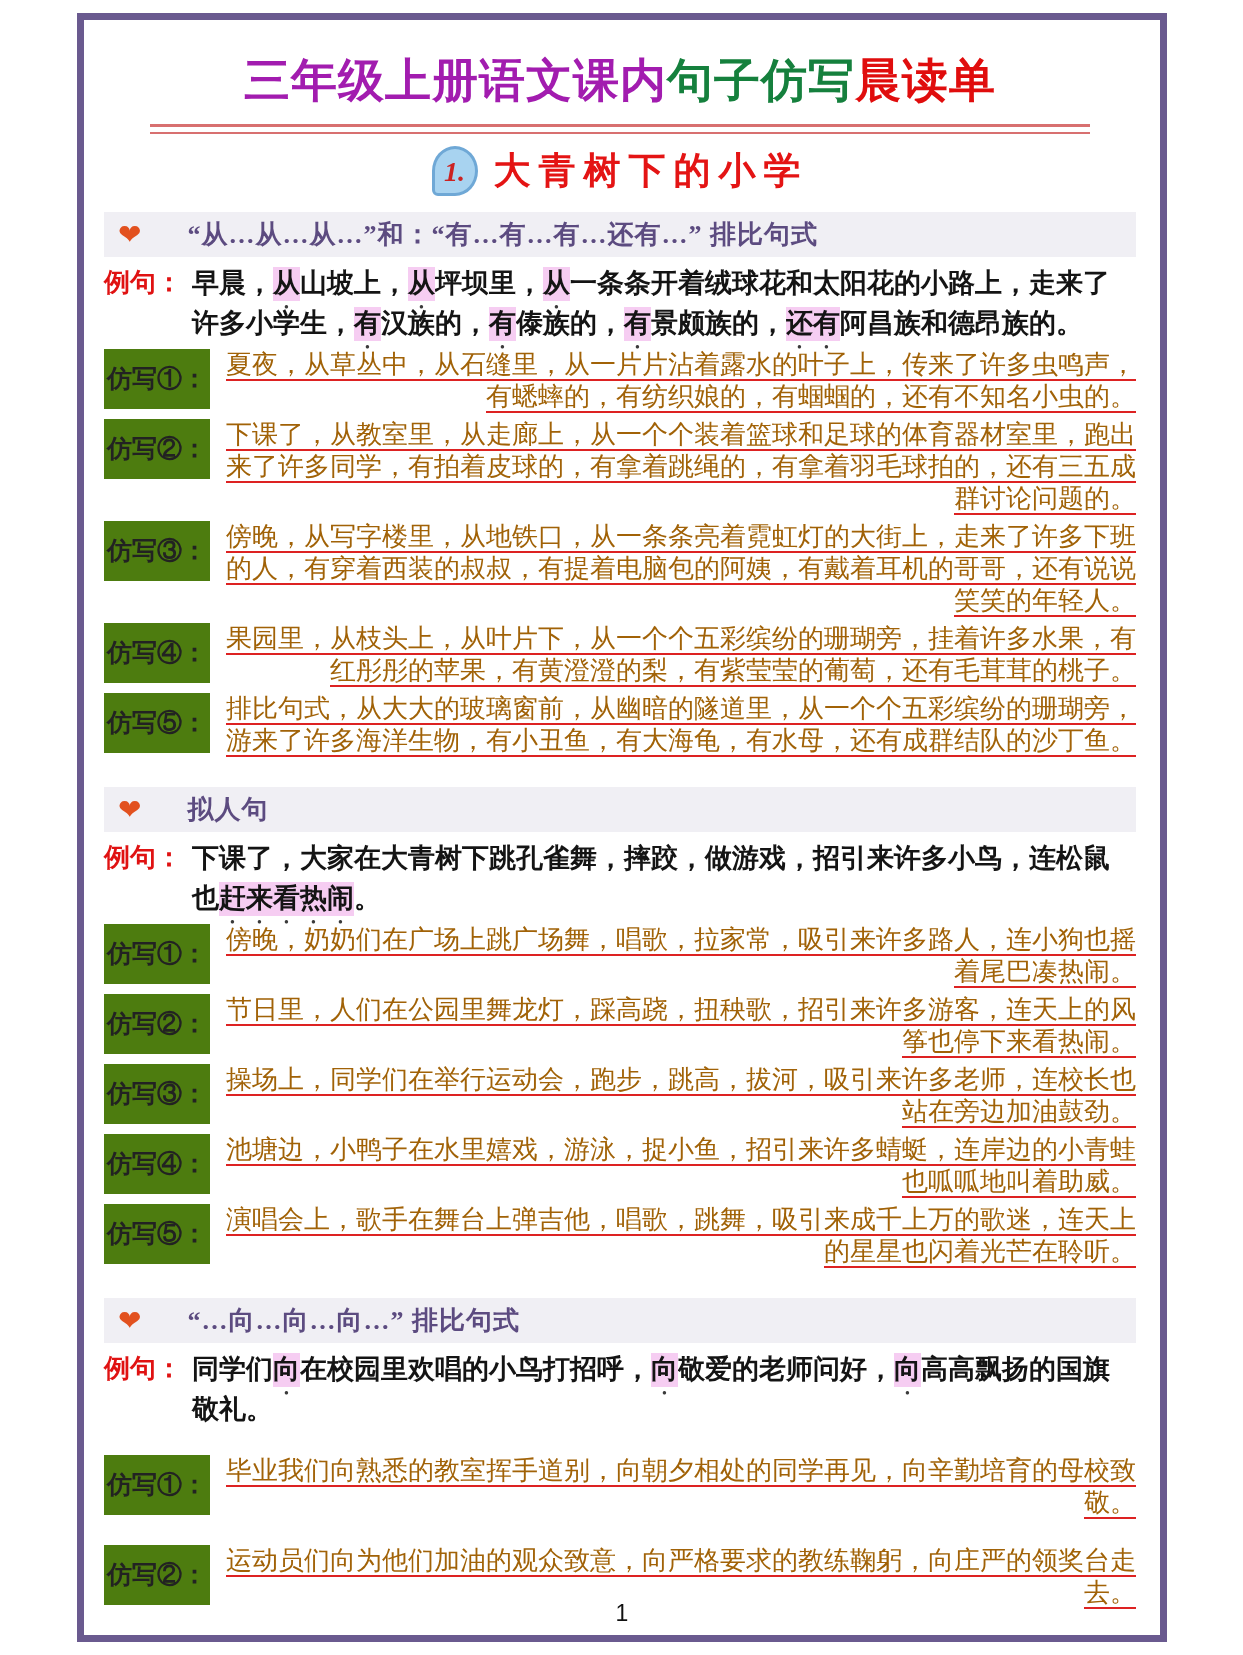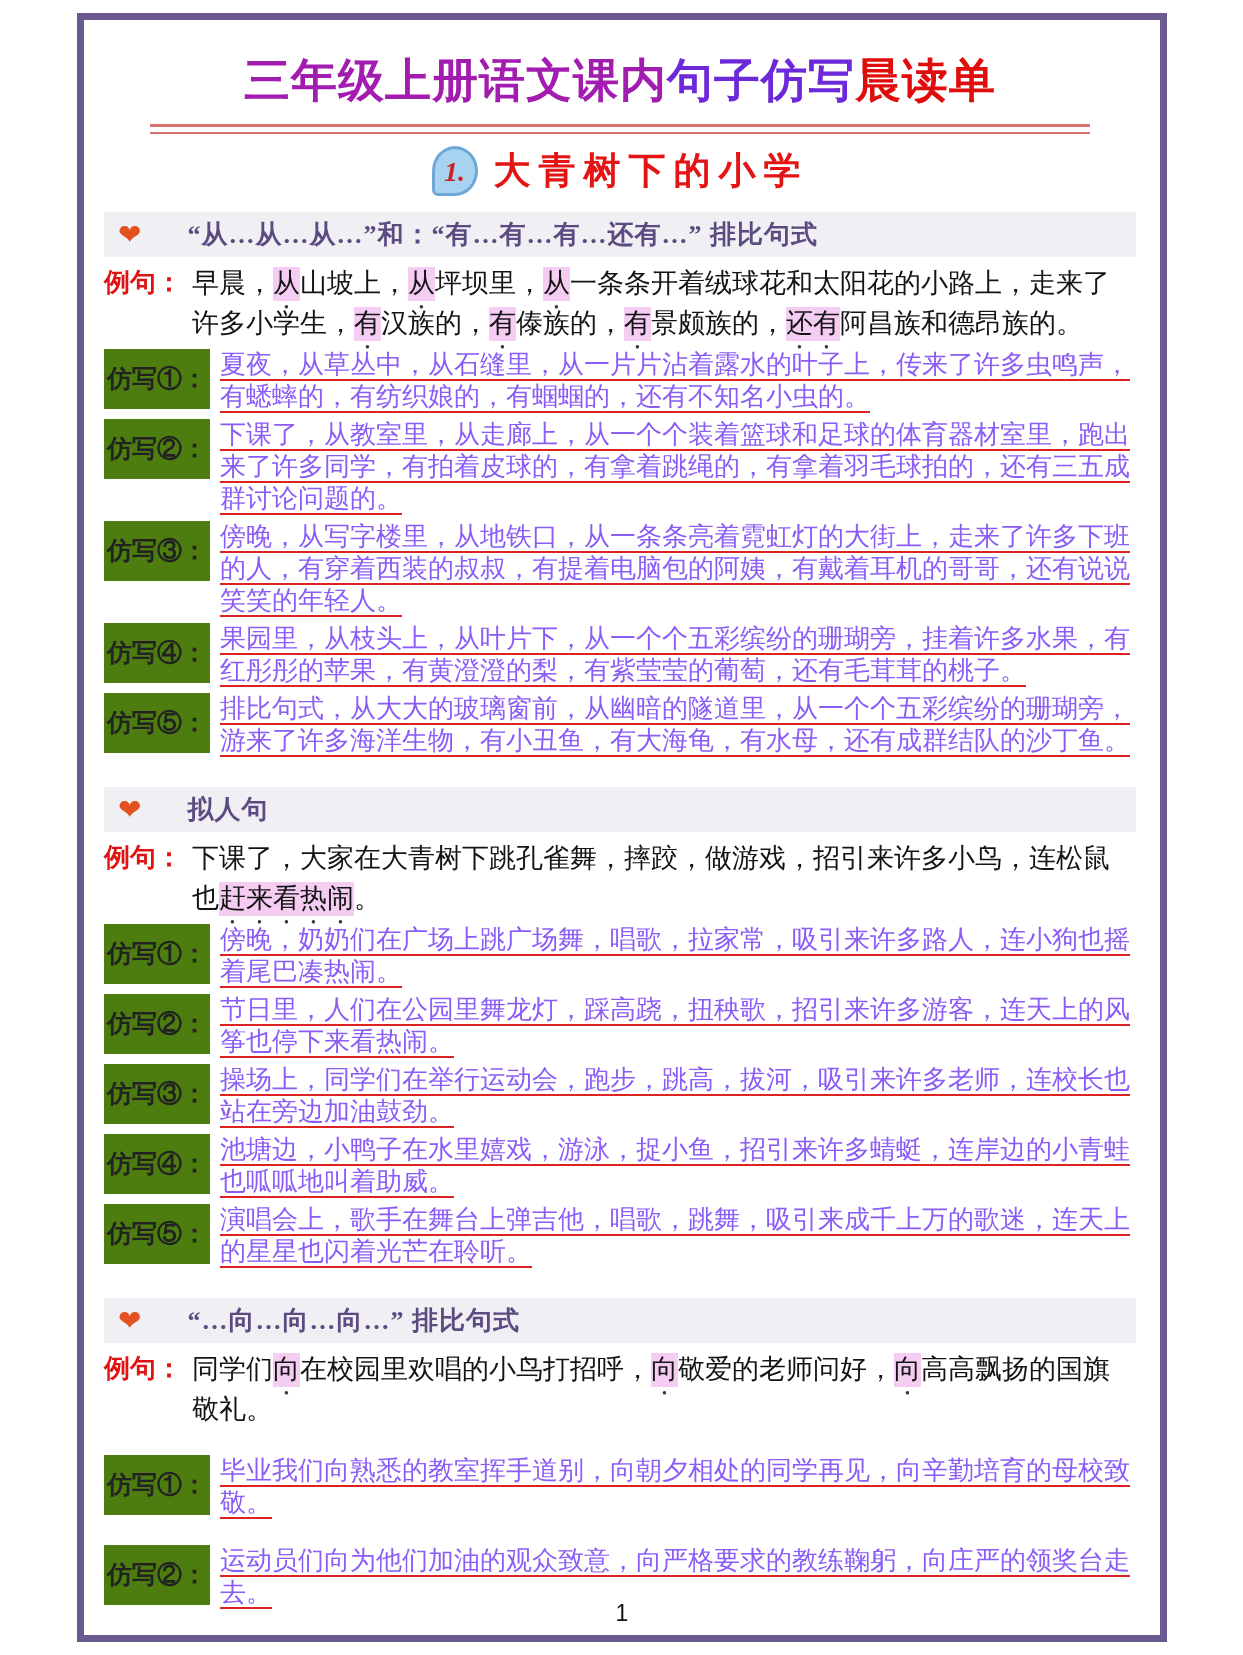--- a/index.html
+++ b/index.html
@@ -19,21 +19,21 @@
   .main-title {
     text-align:center;
     font-family:"Liberation Sans","DejaVu Sans",sans-serif;
     font-weight:bold;
     font-size:46px;
     letter-spacing:1px;
     margin-top:4px;
     white-space:nowrap;
   }
   .t-black { color:#a21caf; }
-  .t-blue  { color:#6d28d9; }
+  .t-blue  { color:#15803d; }
   .t-red   { color:#e00d0d; }
 
   .double-line {
     width:91%;
     height:10px;
     margin:12px auto 0;
     border-top:3px solid #d87070;
     border-bottom:2px solid #d87070;
   }
 
@@ -71,20 +71,21 @@
   .row { display:flex; align-items:flex-start; margin-top:6px; }
 
   .ex-label {
     flex:0 0 auto;
     color:#e01212; font-weight:bold; font-size:26px;
     line-height:40px;
   }
   .ex-text {
     font-size:27px; line-height:40px; color:#141414;
     margin-left:10px;
+    font-weight:bold;
   }
   .hl-char {
     background:#f6cdf2;
     position:relative;
     display:inline-block;
     line-height:1.25;
   }
   .hl-char::after {
     content:"●";
     position:absolute; left:50%; bottom:-10px;
@@ -92,26 +93,27 @@
     font-size:8px; color:#3a3a3a; line-height:1;
   }
 
   .fx-label {
     flex:0 0 auto;
     background:#4d7c0f;
     color:#222222; font-weight:bold; font-size:25px;
     line-height:36px; padding:12px 3px; margin-top:0px;
   }
   .fx-text {
-    font-size:26px; line-height:32px; color:#8b5cf6;
+    font-size:26px; line-height:32px; color:#a16207;
     margin-left:10px;
     text-decoration:underline;
     text-decoration-color:#dd2222;
     text-decoration-thickness:2px;
     text-underline-offset:6px;
+    text-align:right;
   }
 
   
   .sec:nth-of-type(3) .row.imit { margin-top:26px; }
 
   .pageno {
     position:absolute; bottom:8px; left:0; right:0;
     text-align:center;
     font-family:"Liberation Sans","DejaVu Sans",sans-serif;
     font-size:23px; color:#111;

